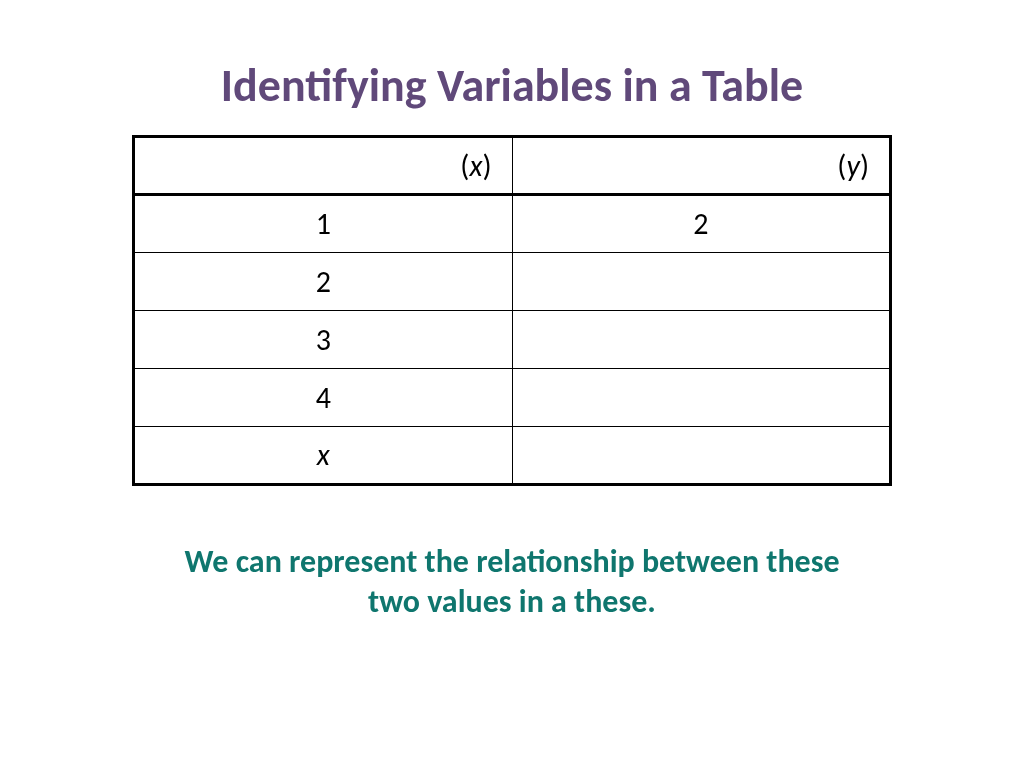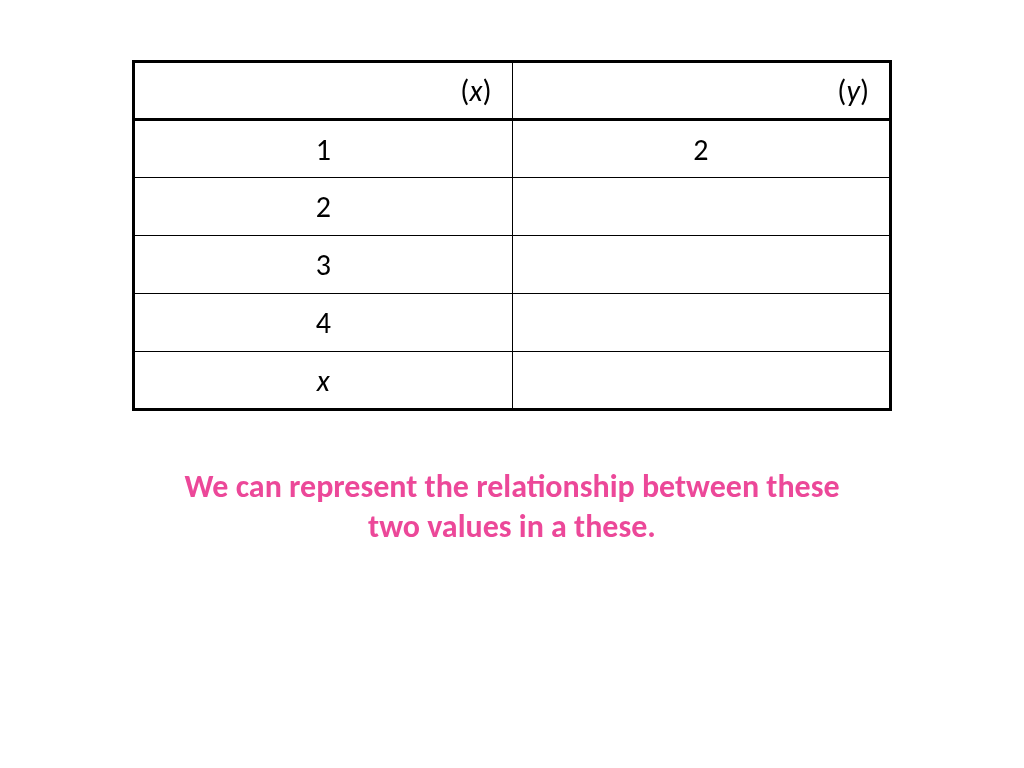--- a/index.html
+++ b/index.html
@@ -51,31 +51,32 @@
   table.data tbody td.col-x { text-align: center; }
   table.data tbody td.col-y { text-align: center; }
   table.data tbody td .italic { font-style: italic; }
   .col-x { width: 50%; }
   .col-y { width: 50%; }
   .caption-wrap {
     margin-top: 56px;
     text-align: center;
   }
   .caption {
-    color: #ec4899;
+    color: #0f766e;
     font-weight: 700;
     font-size: 32px;
     line-height: 1.25;
     margin: 0;
   }
 </style>
 </head>
 <body>
 
 <div class="slide">
+  <h1 class="title">Identifying Variables in a Table</h1>
 
   <table class="data">
     <thead>
       <tr>
         <th class="col-x">
           <span class="paren">(</span><span class="var">x</span><span class="paren">)</span>
         </th>
         <th class="col-y">
           <span class="paren">(</span><span class="var">y</span><span class="paren">)</span>
         </th>

